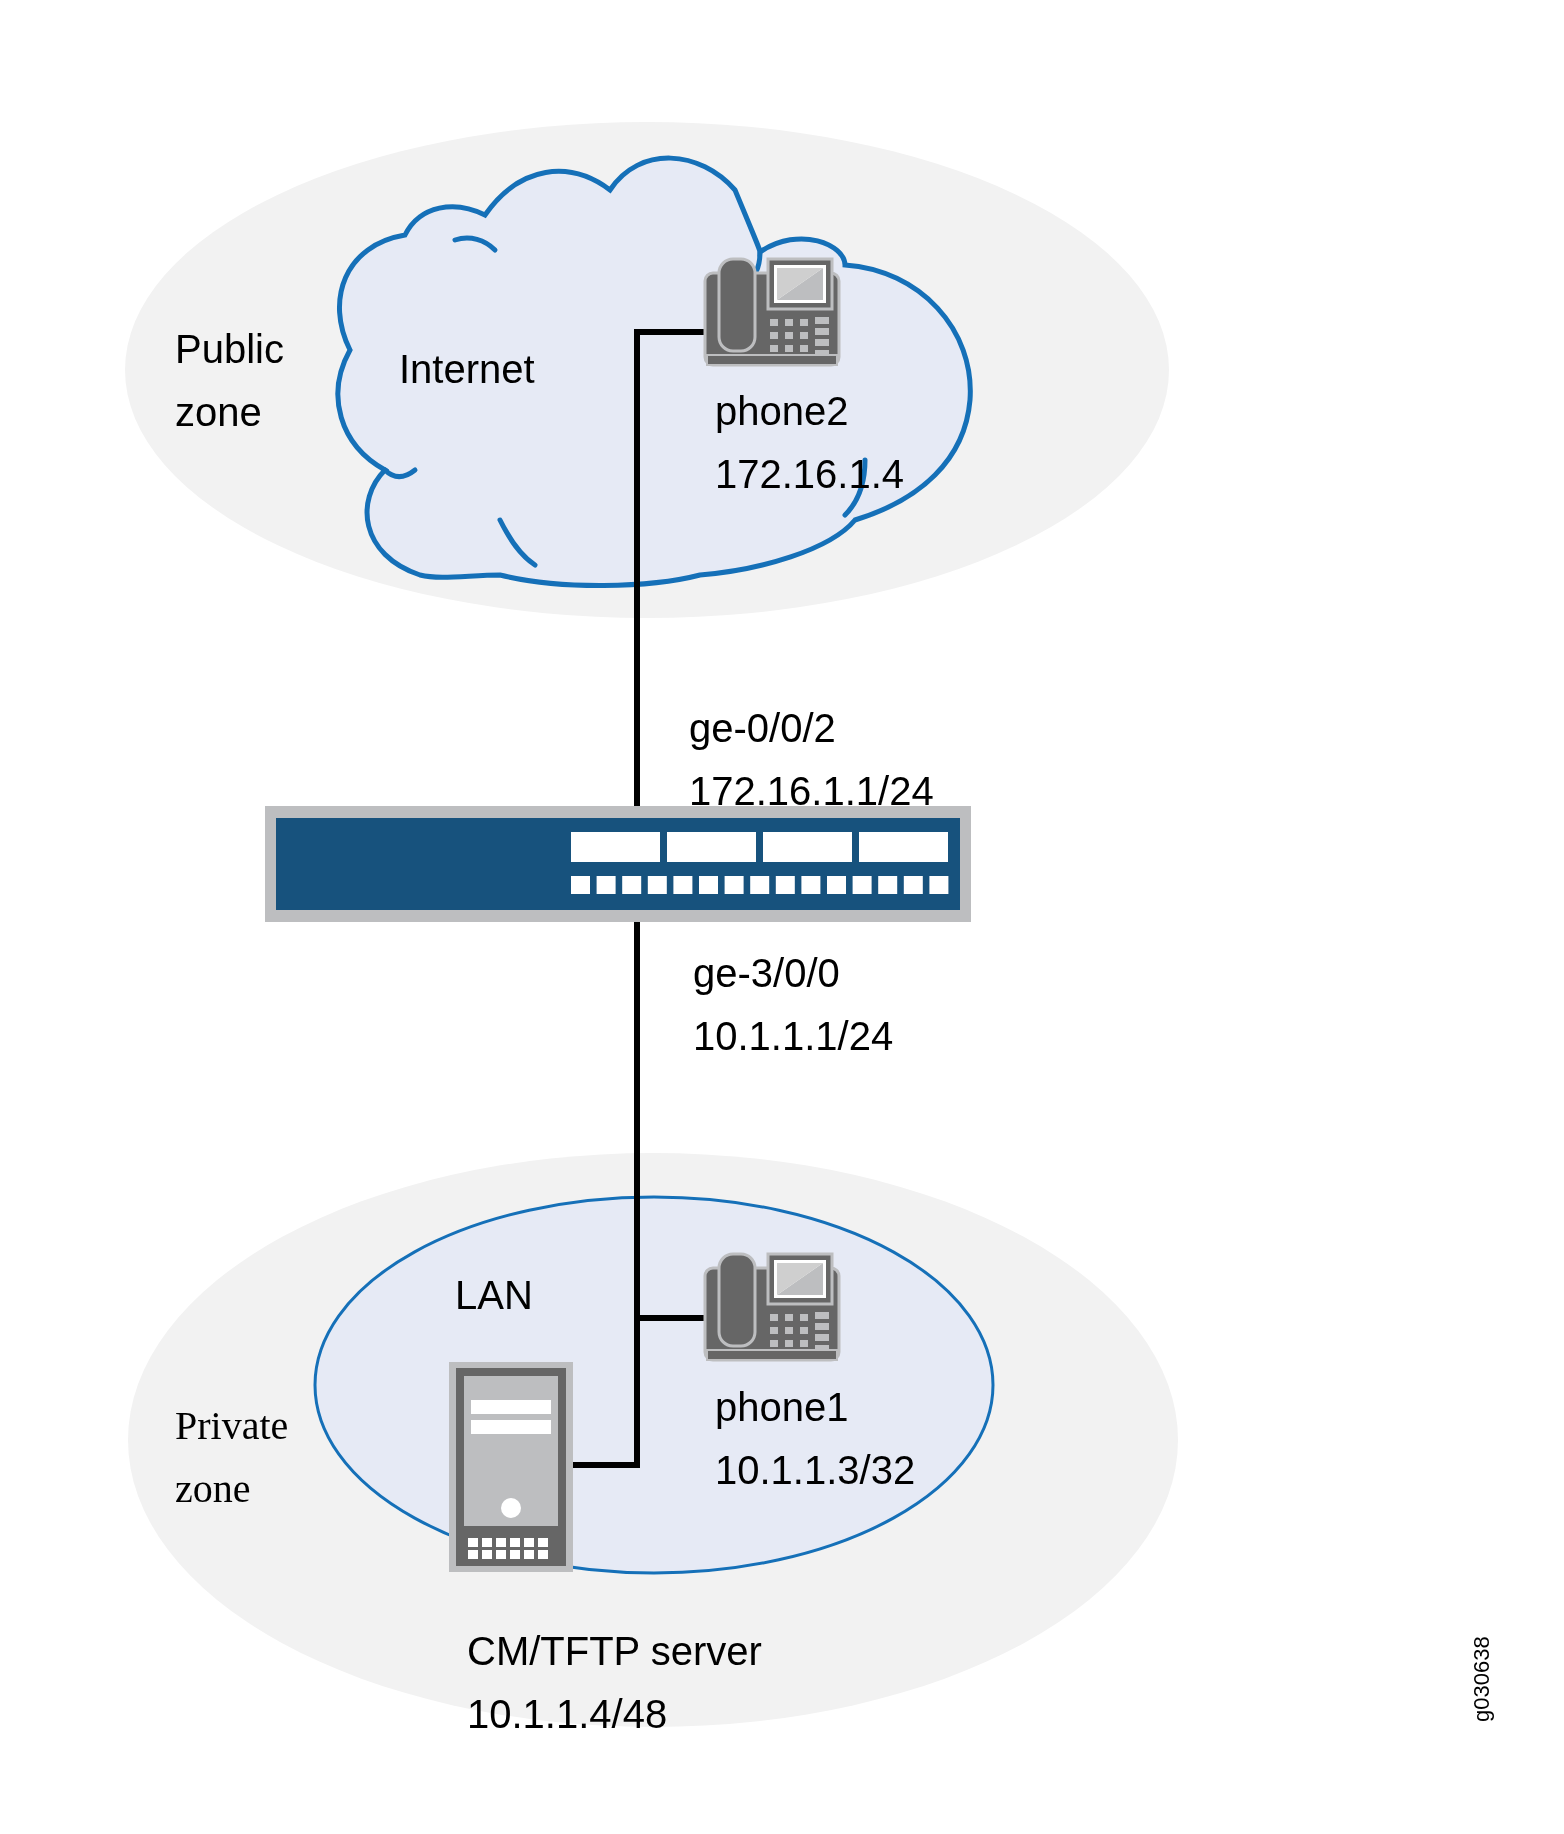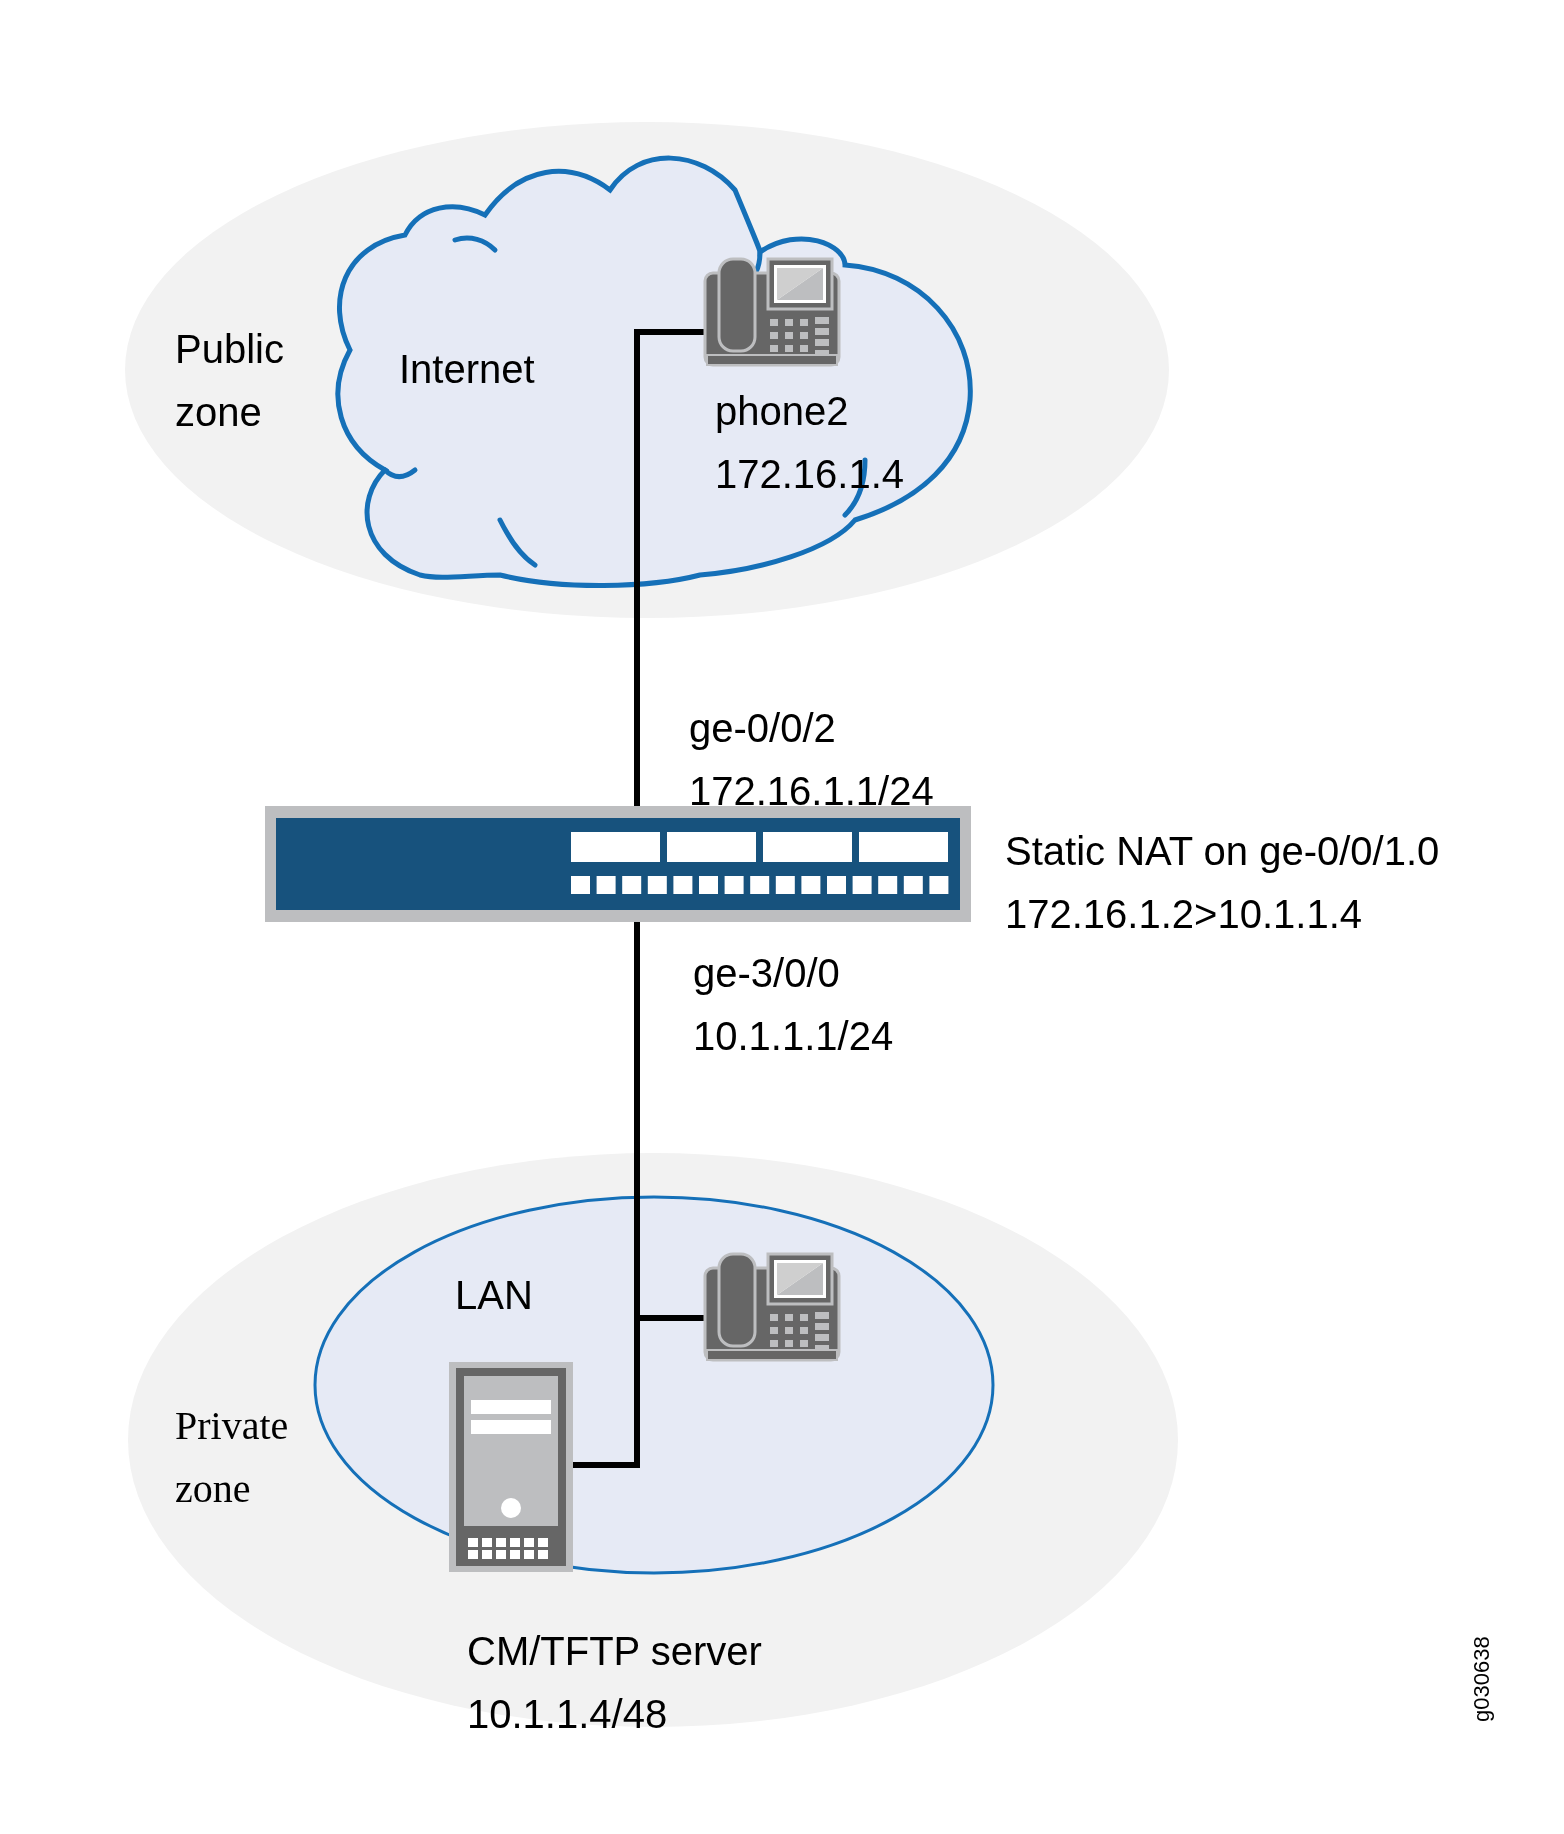--- a/index.html
+++ b/index.html
@@ -185,32 +185,32 @@
     <div>phone2</div>
     <div>172.16.1.4</div>
   </div>
 
   <div class="lbl" style="left:676px; top:690px;">
     <div>ge-0/0/2</div>
     <div>172.16.1.1/24</div>
   </div>
 
 
-  <div class="lbl" style="left:992px; top:813px;">
-    <div>Static NAT on ge-0/0/1.0</div>
-    <div>172.16.1.2&gt;10.1.1.4</div>
-  </div>
 
   <div class="lbl" style="left:680px; top:935px;">
     <div>ge-3/0/0</div>
     <div>10.1.1.1/24</div>
   </div>
 
   <div class="lbl" style="left:455px; top:1270px;">LAN</div>
 
+  <div class="lbl" style="left:702px; top:1369px;">
+    <div>phone1</div>
+    <div>10.1.1.3/32</div>
+  </div>
 
   <div class="lbl" style="left:162px; top:1388px;font-family:Liberation Serif, serif;">
     <div>Private</div>
     <div>zone</div>
   </div>
 
   <div class="lbl" style="left:454px; top:1613px;">
     <div>CM/TFTP server</div>
     <div>10.1.1.4/48</div>
   </div>

